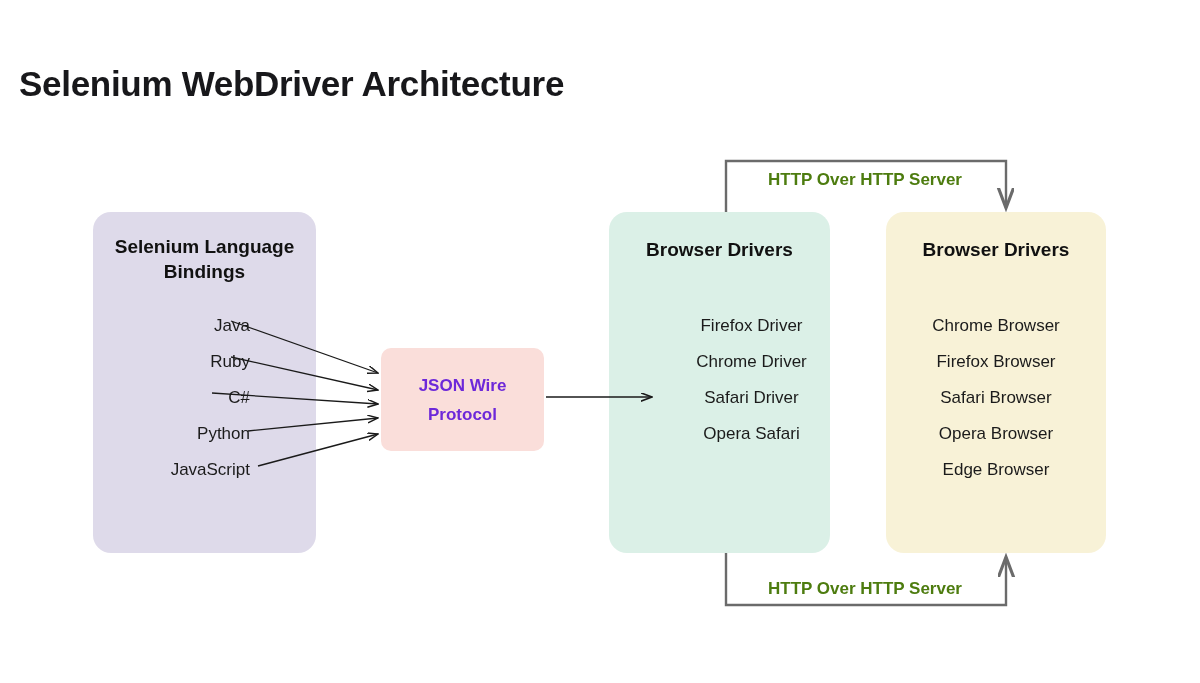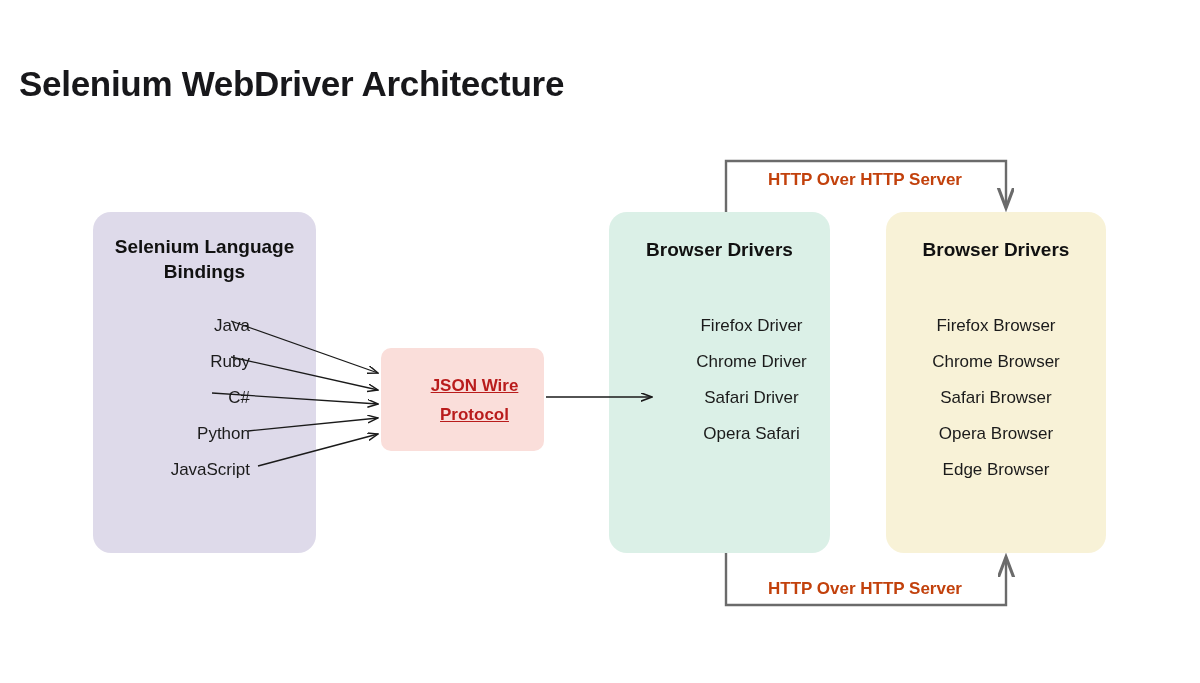--- a/index.html
+++ b/index.html
@@ -54,29 +54,29 @@
 
   #panel-browsers{left:886px;top:212px;width:220px;height:341px;background:#f8f2d7;}
   #panel-browsers .panel-title{top:25px;}
   #panel-browsers .panel-list{top:96px;}
 
   #panel-protocol{
     left:381px;top:348px;width:163px;height:103px;
     background:#fadeda;border-radius:10px;
   }
   #panel-protocol .proto-text{
-    position:absolute;left:12px;top:0;width:100%;height:100%;
+    position:absolute;left:0;top:0;width:100%;height:100%;
     display:flex;flex-direction:column;align-items:center;justify-content:center;
-    font-size:17px;font-weight:bold;line-height:29px;color:#b91c1c;text-decoration:underline;
+    font-size:17px;font-weight:bold;line-height:29px;color:#6d28d9;
   }
 
   
   .conn-label{
     position:absolute;
-    font-size:17px;font-weight:bold;color:#c2410c;
+    font-size:17px;font-weight:bold;color:#4d7c0f;
     text-align:center;white-space:nowrap;
   }
   #label-http-top{left:724px;top:170px;width:282px;}
   #label-http-bottom{left:724px;top:579px;width:282px;}
 
   
   svg#wires{position:absolute;left:0;top:0;width:1200px;height:683px;pointer-events:none;}
 </style>
 </head>
 <body>
@@ -112,22 +112,22 @@
       <div class="li">Firefox Driver</div>
       <div class="li">Chrome Driver</div>
       <div class="li">Safari Driver</div>
       <div class="li">Opera Safari</div>
     </div>
   </div>
 
   <div class="panel" id="panel-browsers">
     <div class="panel-title">Browser Drivers</div>
     <div class="panel-list">
+      <div class="li">Chrome Browser</div>
       <div class="li">Firefox Browser</div>
-      <div class="li">Chrome Browser</div>
       <div class="li">Safari Browser</div>
       <div class="li">Opera Browser</div>
       <div class="li">Edge Browser</div>
     </div>
   </div>
 
   <div class="conn-label" id="label-http-top">HTTP Over HTTP Server</div>
   <div class="conn-label" id="label-http-bottom">HTTP Over HTTP Server</div>
 
   <svg id="wires" viewBox="0 0 1200 683">

